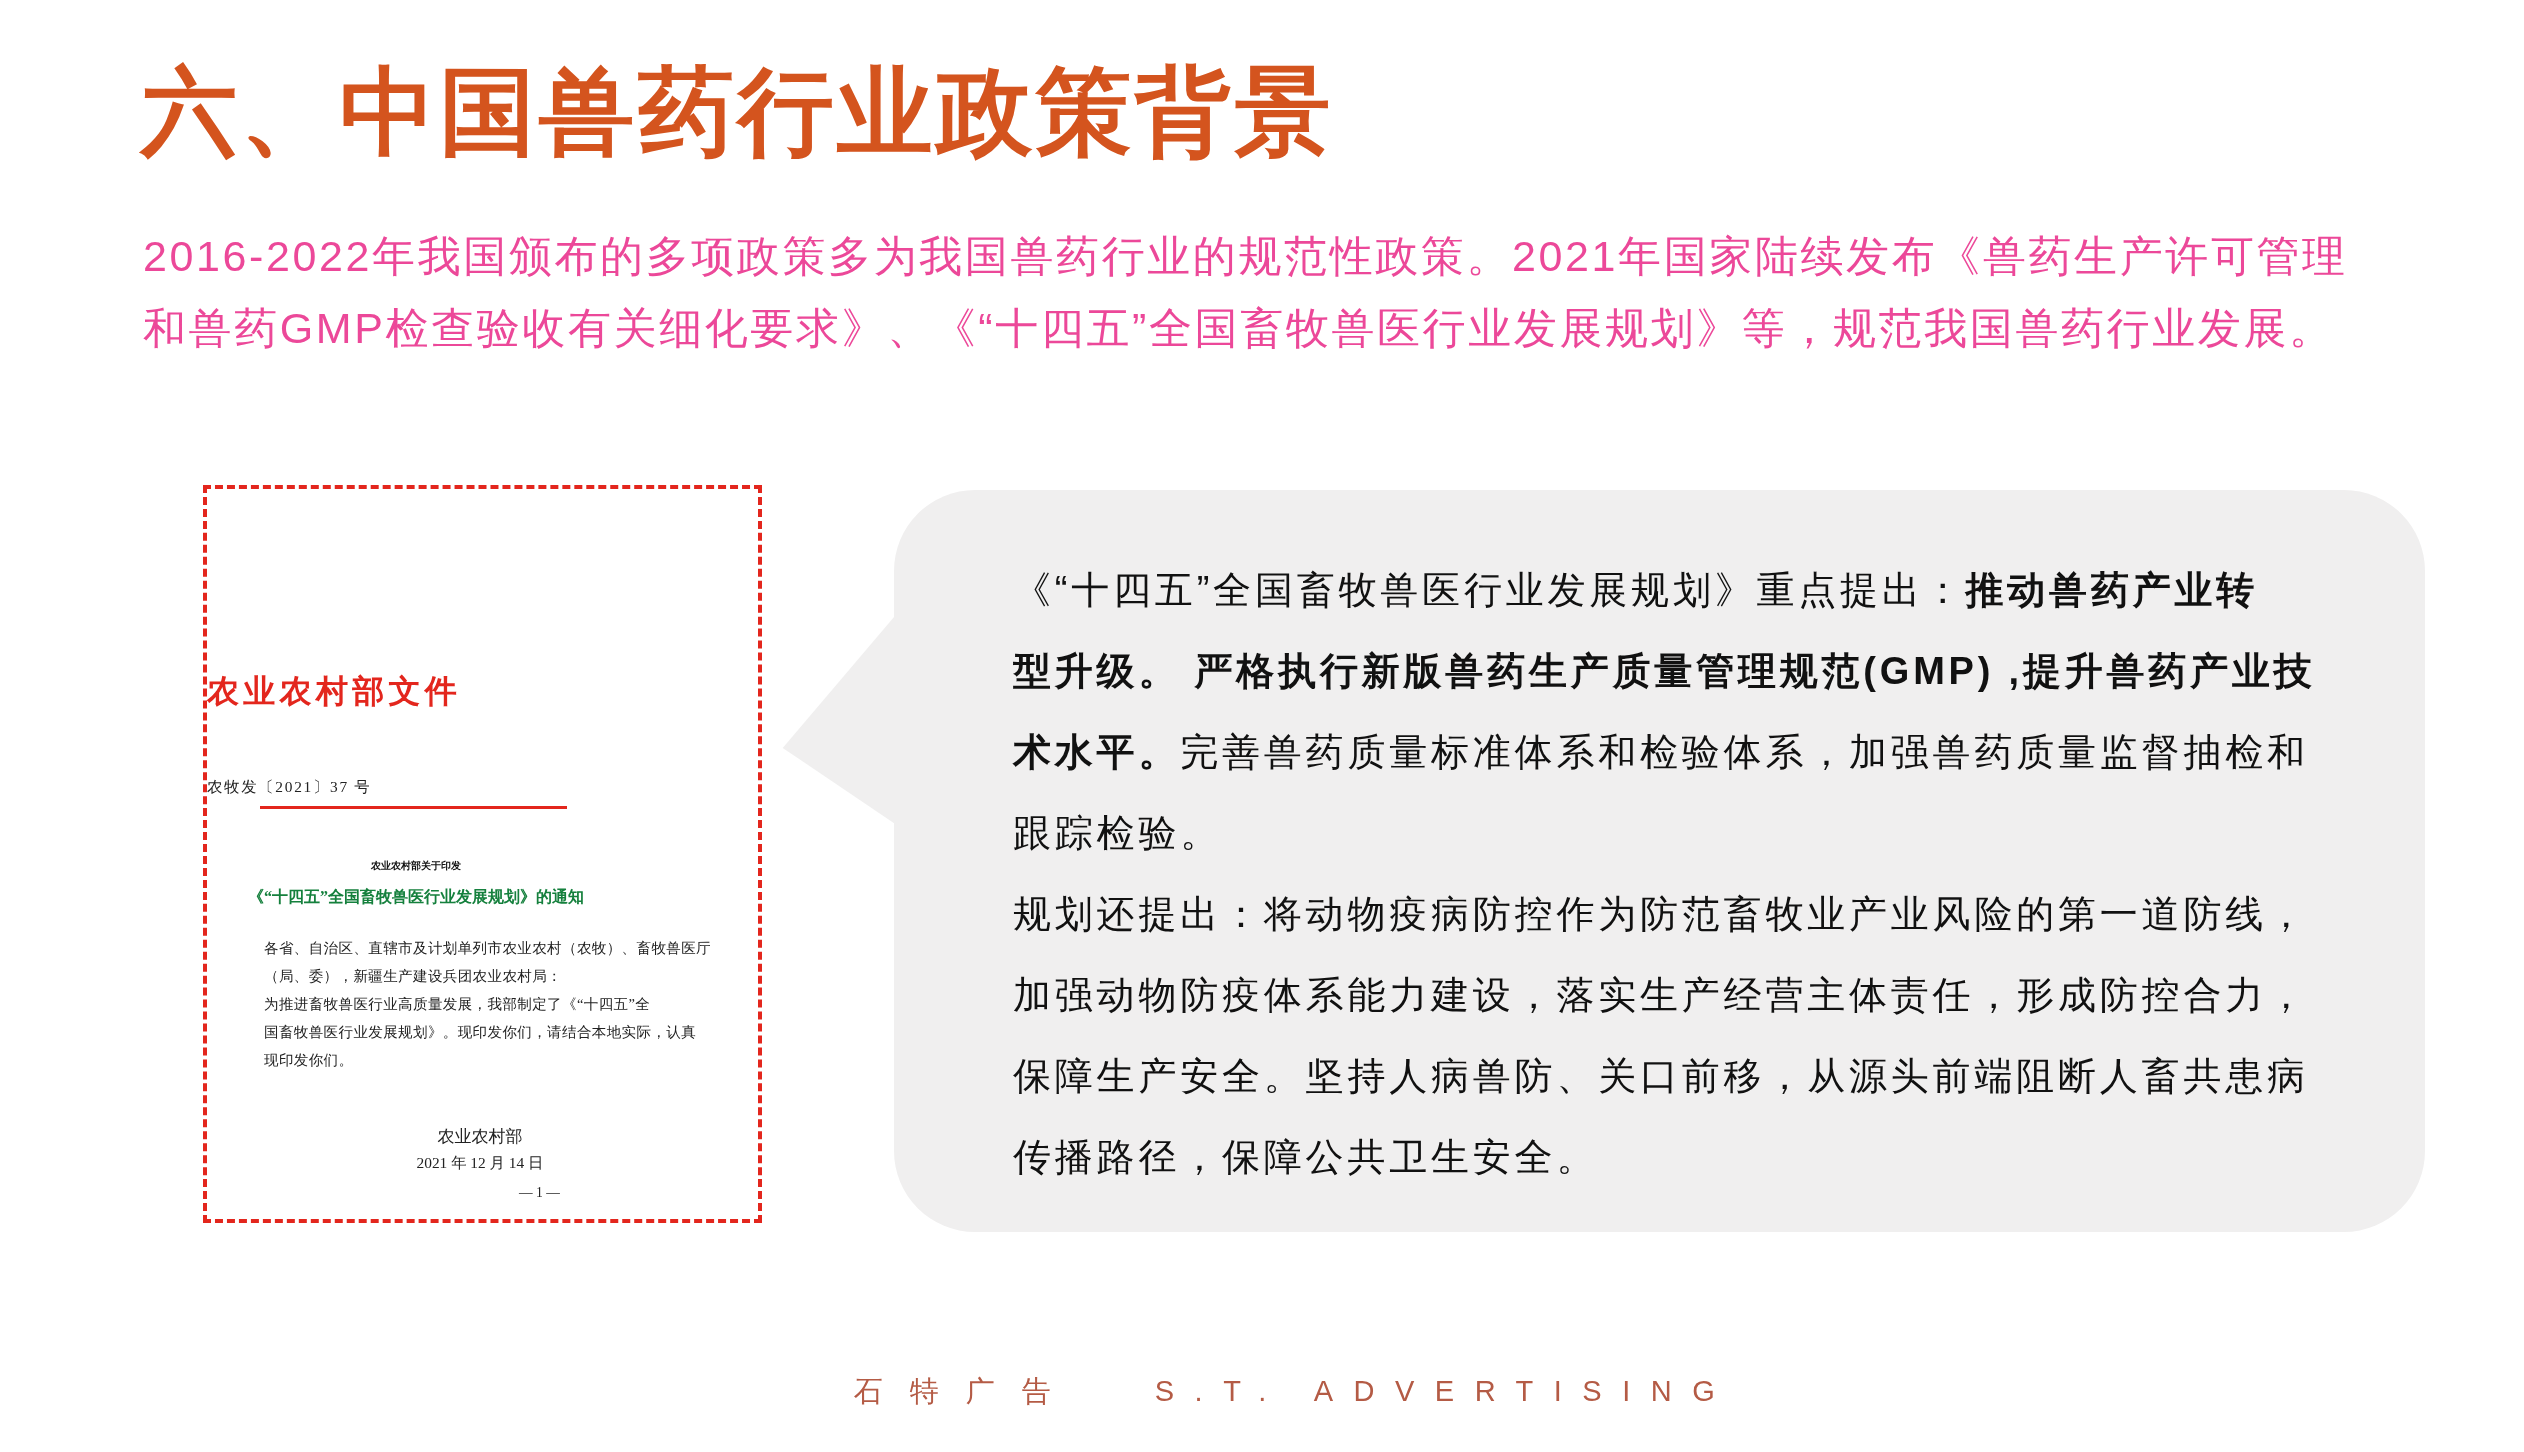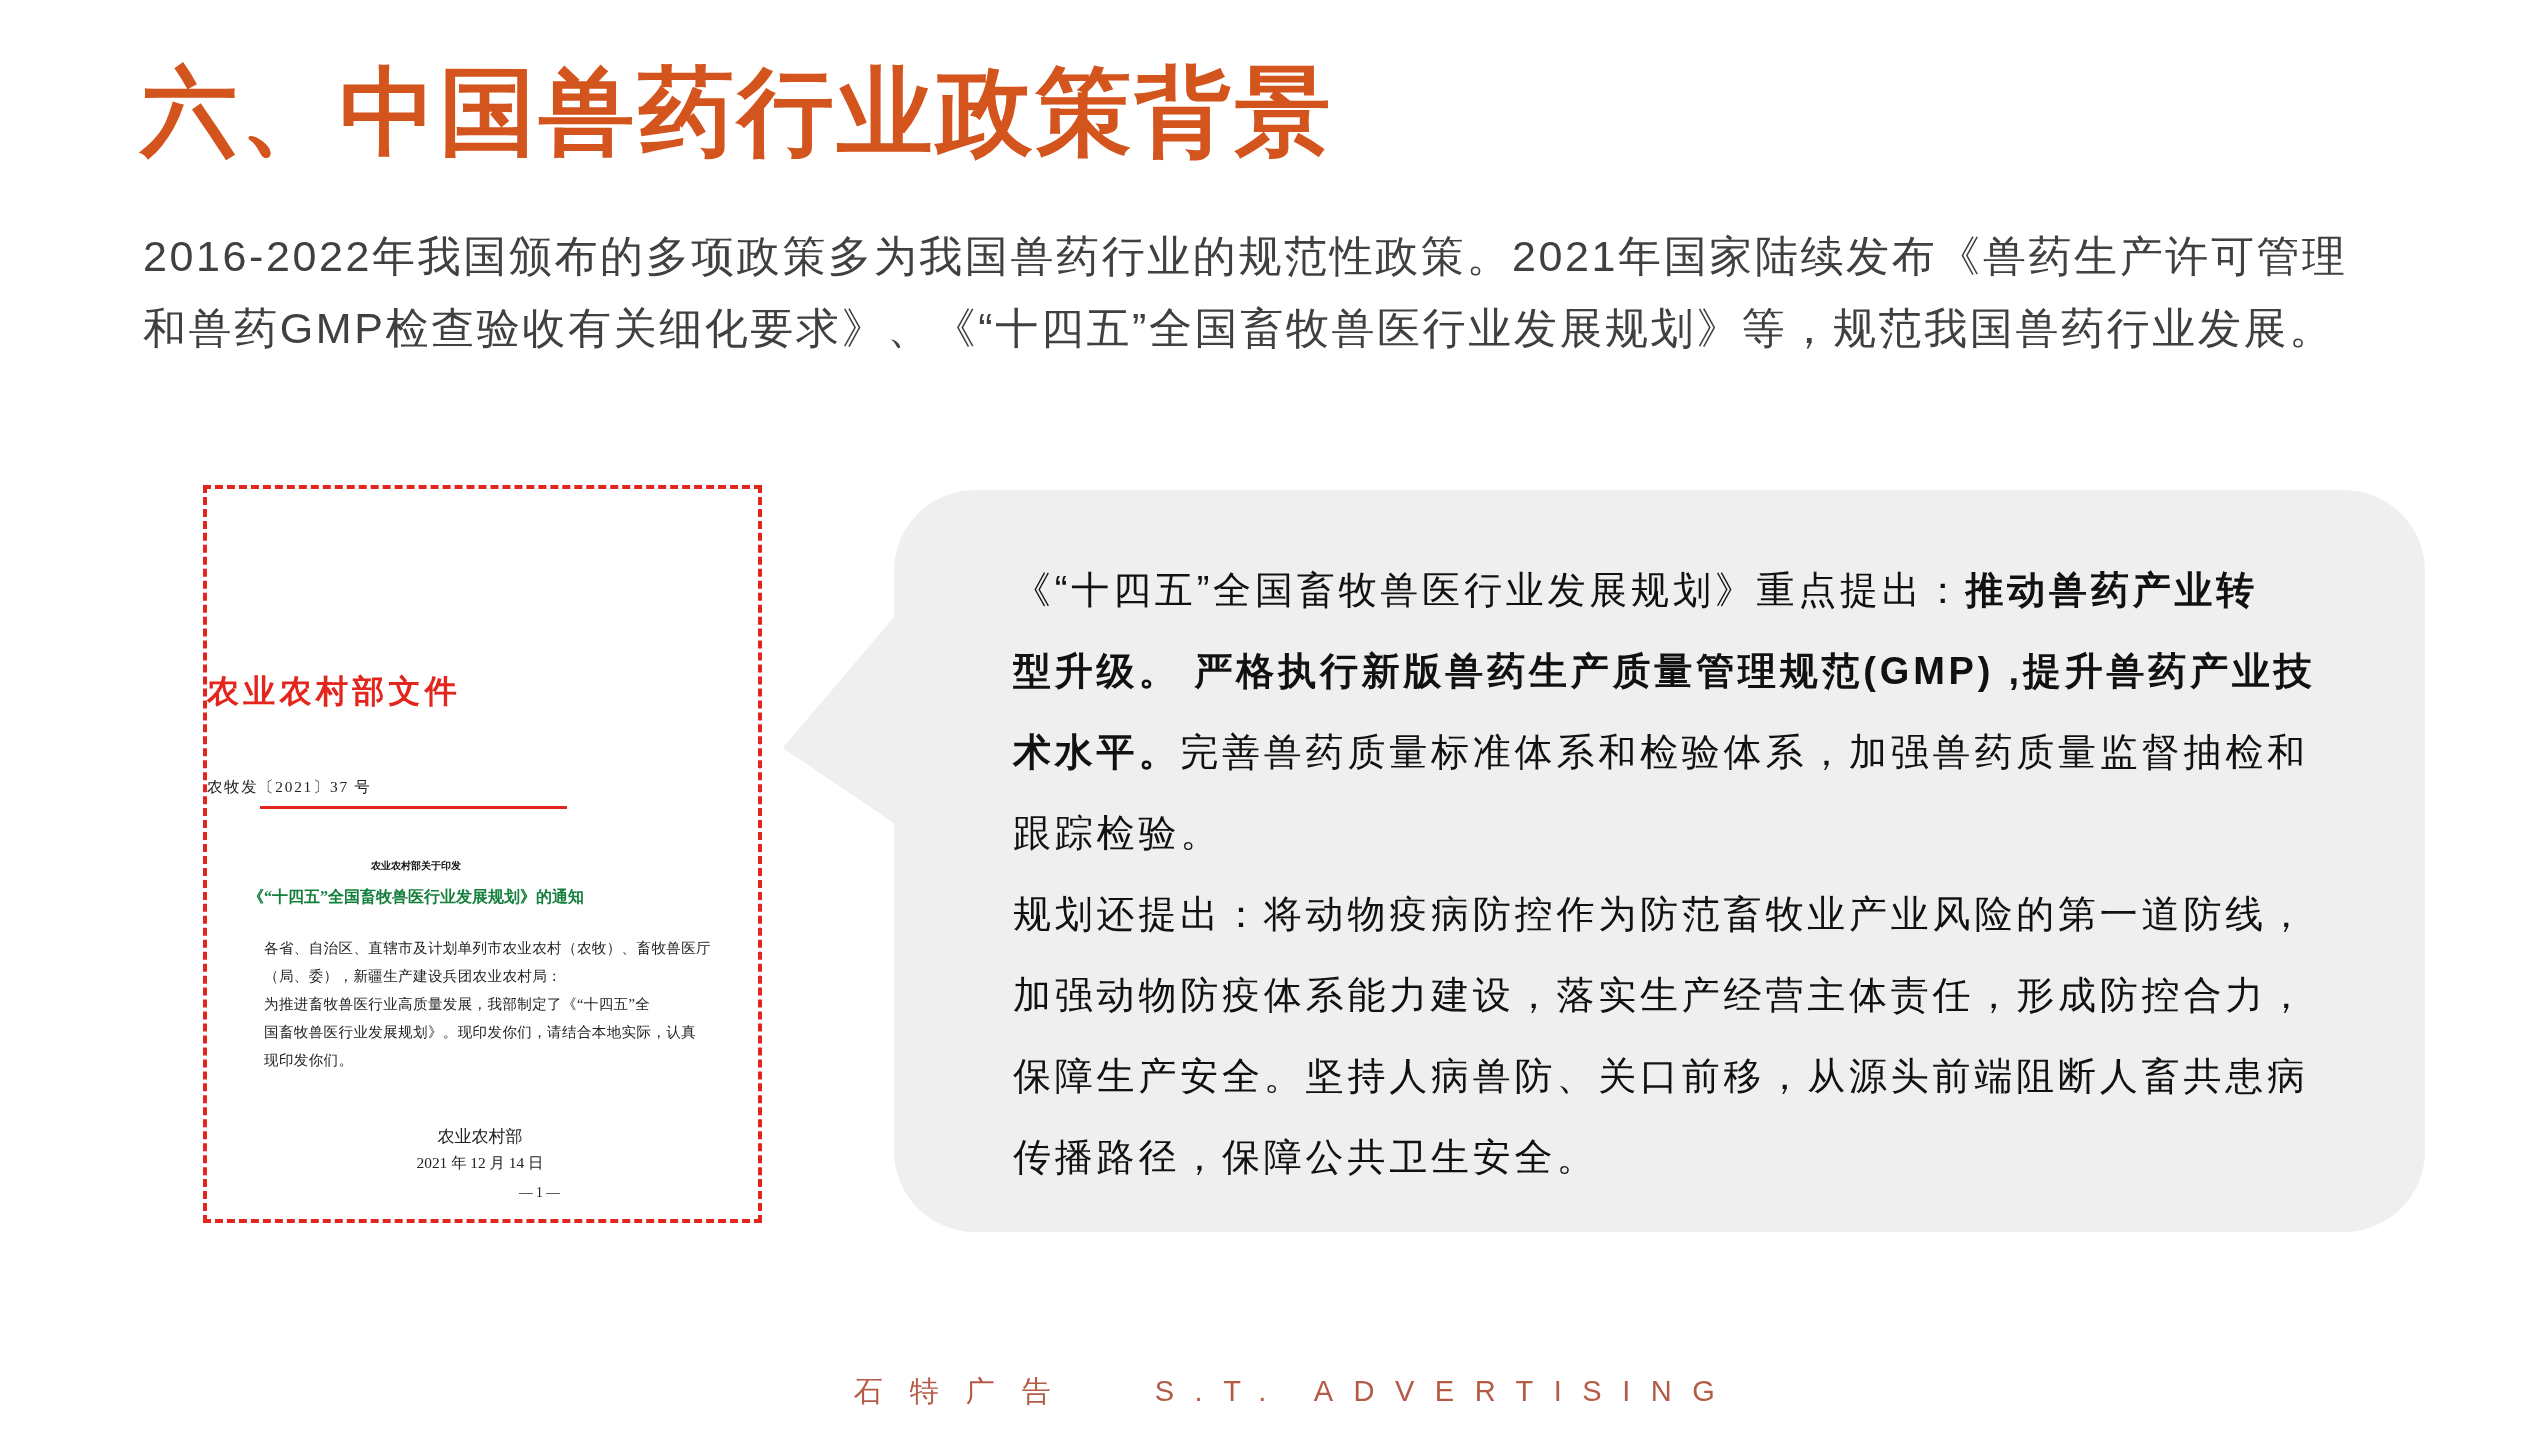--- a/index.html
+++ b/index.html
@@ -22,21 +22,21 @@
     position:absolute;left:109px;top:49px;
     font-size:96px;font-weight:900;
     letter-spacing:3.4px;
     color:var(--accent);
     white-space:nowrap;
   }
   .intro{
     position:absolute;left:111px;top:220px;
     font-size:43px;line-height:72px;
     letter-spacing:2.6px;
-    color:#404040;
+    color:#ec4899;
     white-space:nowrap;
   }
   
   .doc{
     position:absolute;left:171px;top:485px;
     width:559px;height:738px;
     background:#ffffff;
     border:4.3px dashed var(--doc-red);
     box-sizing:border-box;
     font-family:"Liberation Serif",serif;

